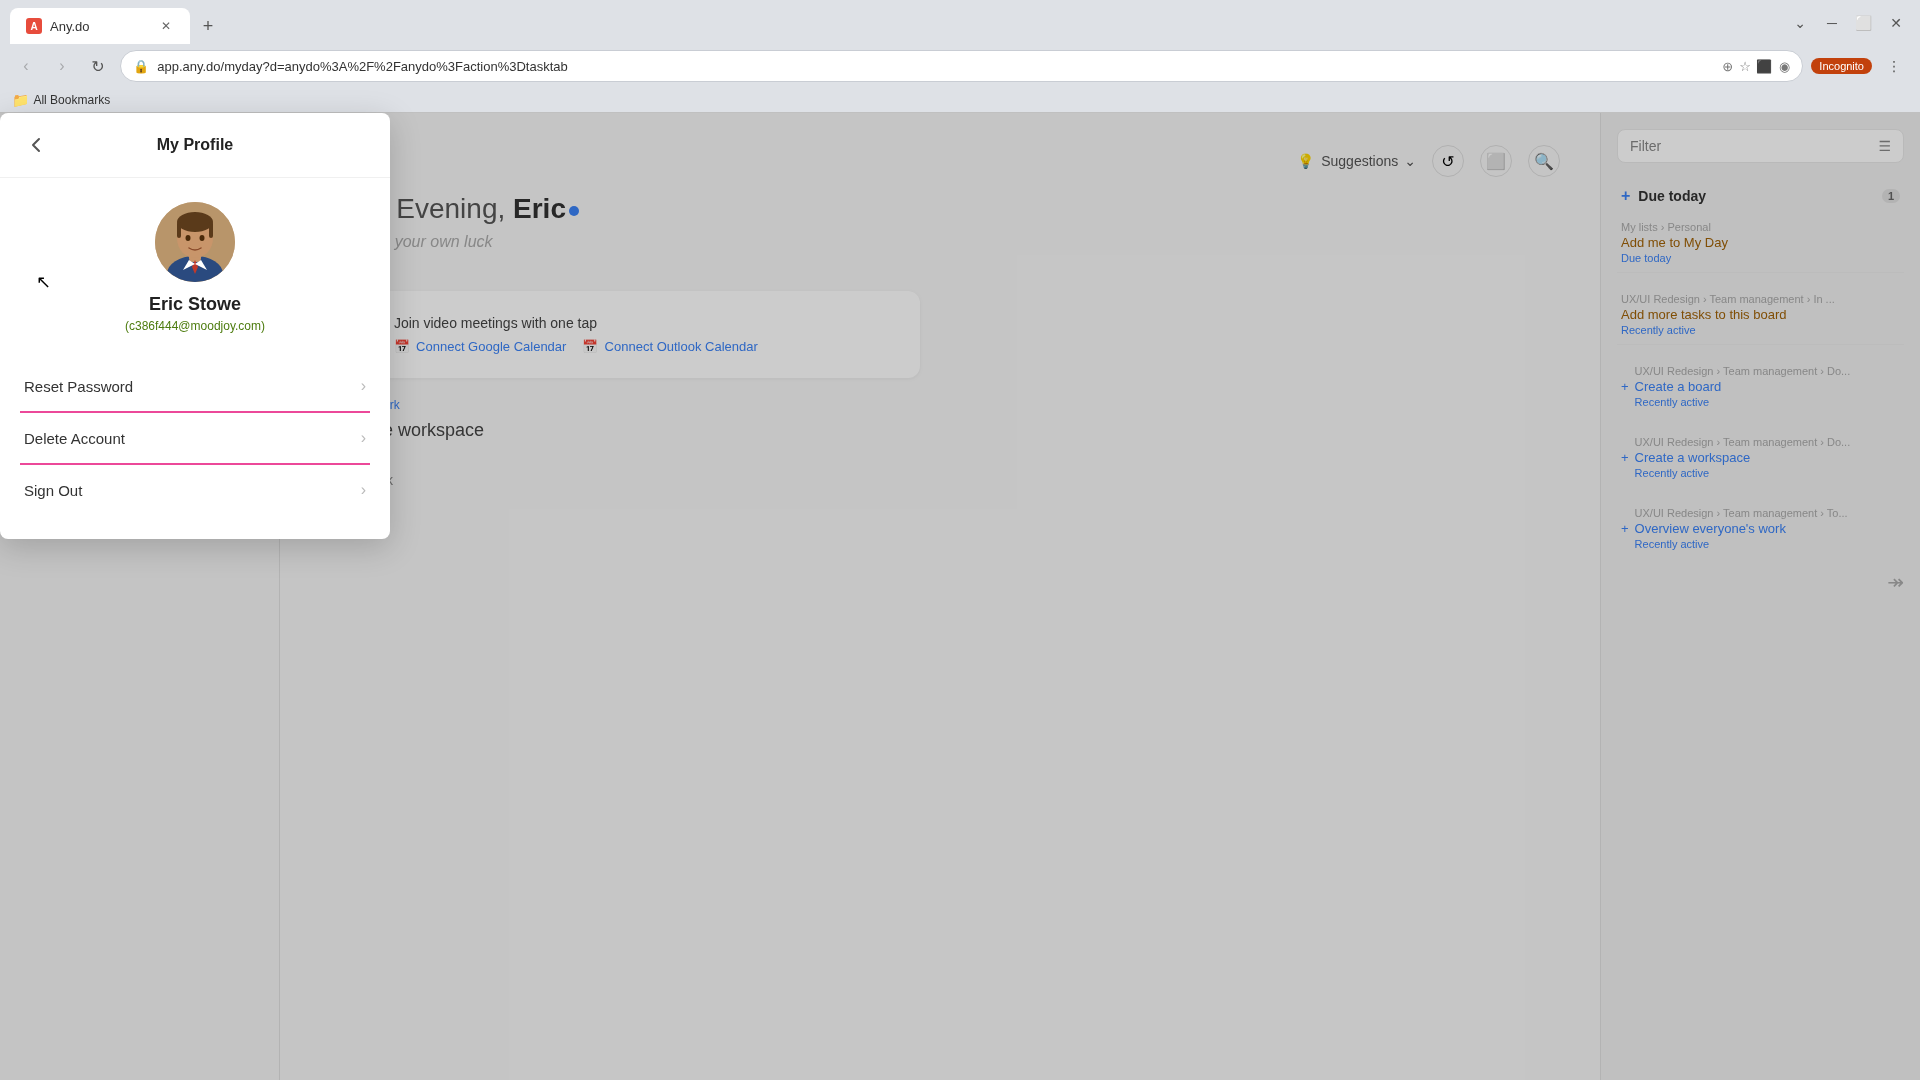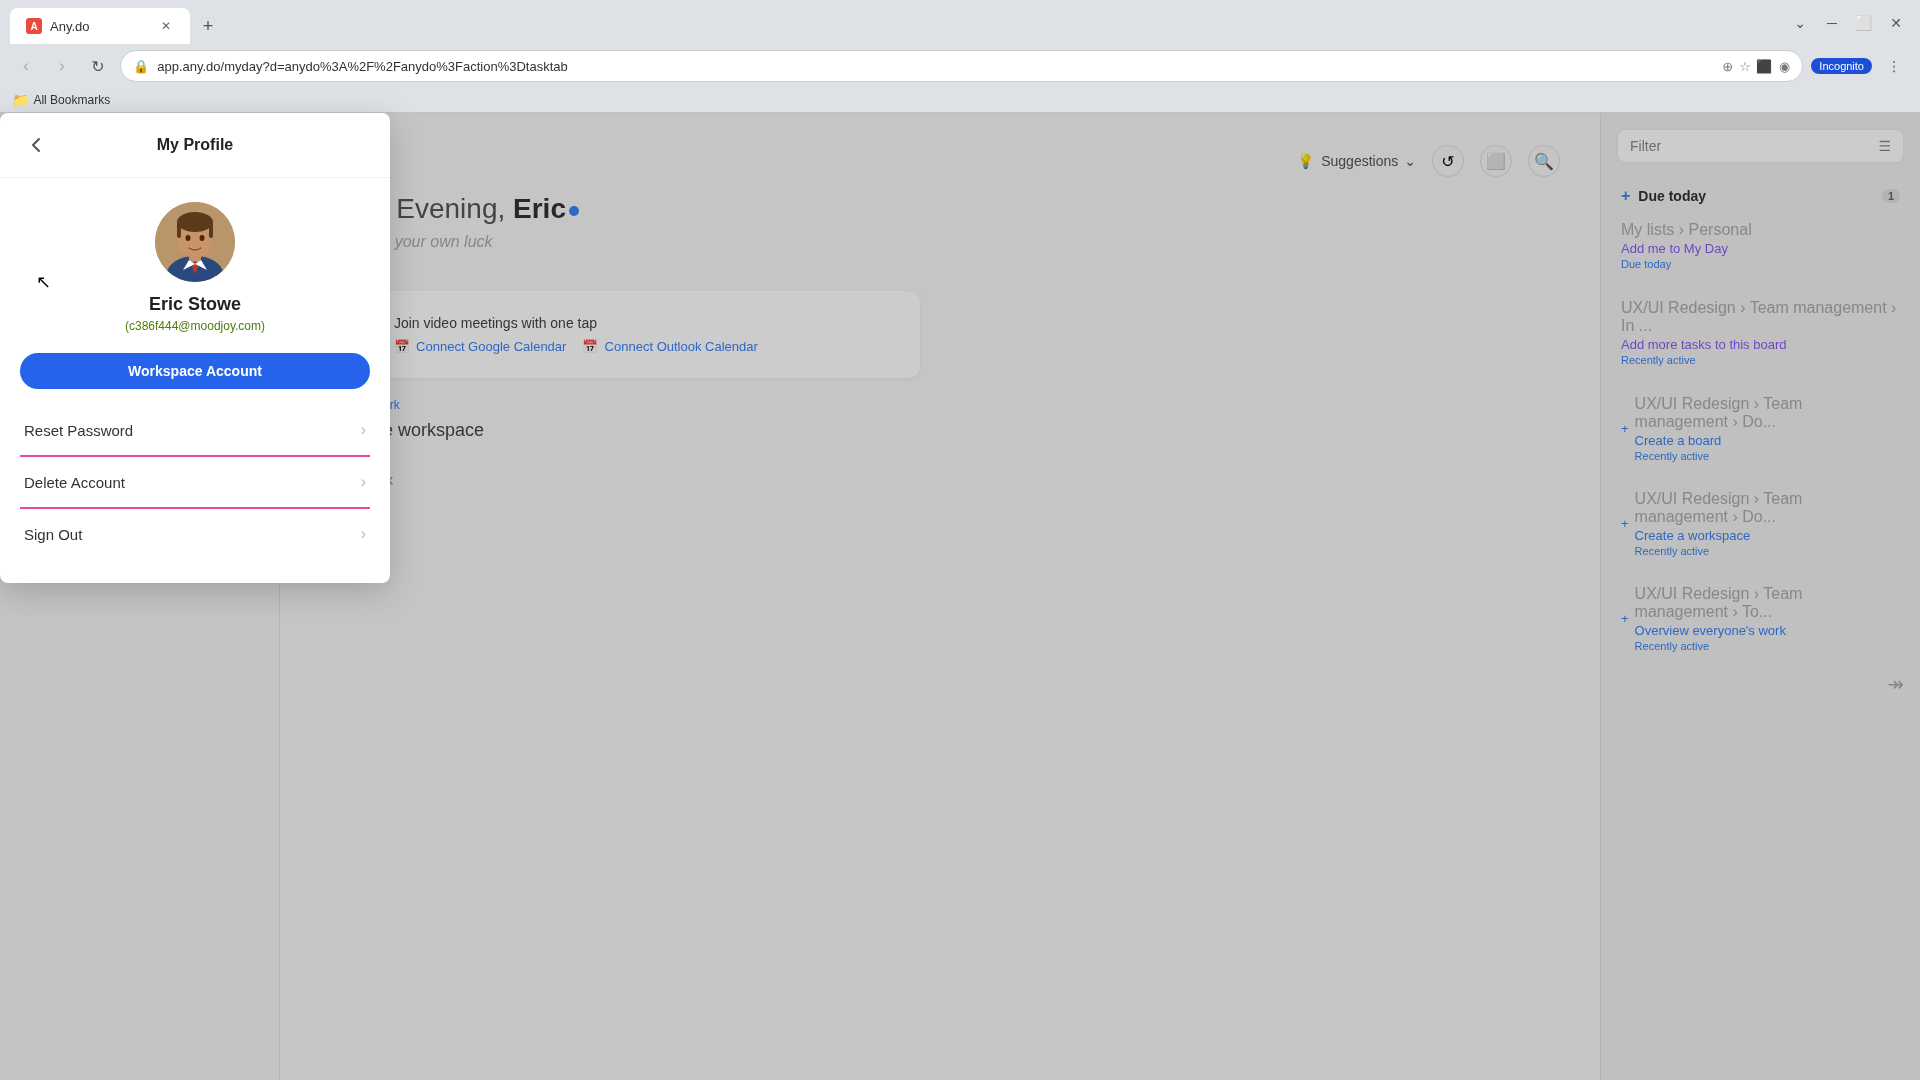--- a/index.html
+++ b/index.html
@@ -148,21 +148,21 @@
       align-items: center;
     }
 
     .addr-icon {
       color: #777;
       font-size: 13px;
       cursor: pointer;
     }
 
     .incognito-label {
-      background: #1d4ed8;
+      background: #c2410c;
       color: #fff;
       font-size: 11px;
       padding: 2px 8px;
       border-radius: 10px;
     }
 
     .bookmarks-bar {
       display: flex;
       align-items: center;
       padding: 2px 12px 4px;
@@ -414,28 +414,28 @@
       font-size: 11px;
       color: #666;
     }
 
     .panel-task {
       padding: 8px 4px;
       border-bottom: 1px solid #ebebeb;
     }
 
     .panel-task-subtitle {
-      font-size: 16px;
+      font-size: 11px;
       color: #aaa;
       margin-bottom: 2px;
     }
 
     .panel-task-title {
       font-size: 13px;
-      color: #8b5cf6;
+      color: #a16207;
       font-weight: 500;
     }
 
     .panel-task-meta {
       font-size: 11px;
       color: #3b82f6;
       margin-top: 2px;
     }
 
     .panel-add-link {
@@ -807,21 +807,20 @@
           <polygon points="40,58 37,65 40,72 43,65" fill="#c0392b"></polygon>
 
           <polygon points="34,58 40,62 28,68" fill="#fff"></polygon>
           <polygon points="46,58 40,62 52,68" fill="#fff"></polygon>
         </svg>
       </div>
 
       <div class="profile-name">Eric Stowe</div>
       <div class="profile-email">(c386f444@moodjoy.com)</div>
 
-      <button class="workspace-btn">Workspace Account</button>
 
       <div class="profile-menu">
         <div class="profile-menu-item">
           <span>Reset Password</span>
           <span class="chevron-right">›</span>
         </div>
         <div class="profile-menu-item">
           <span>Delete Account</span>
           <span class="chevron-right">›</span>
         </div>

